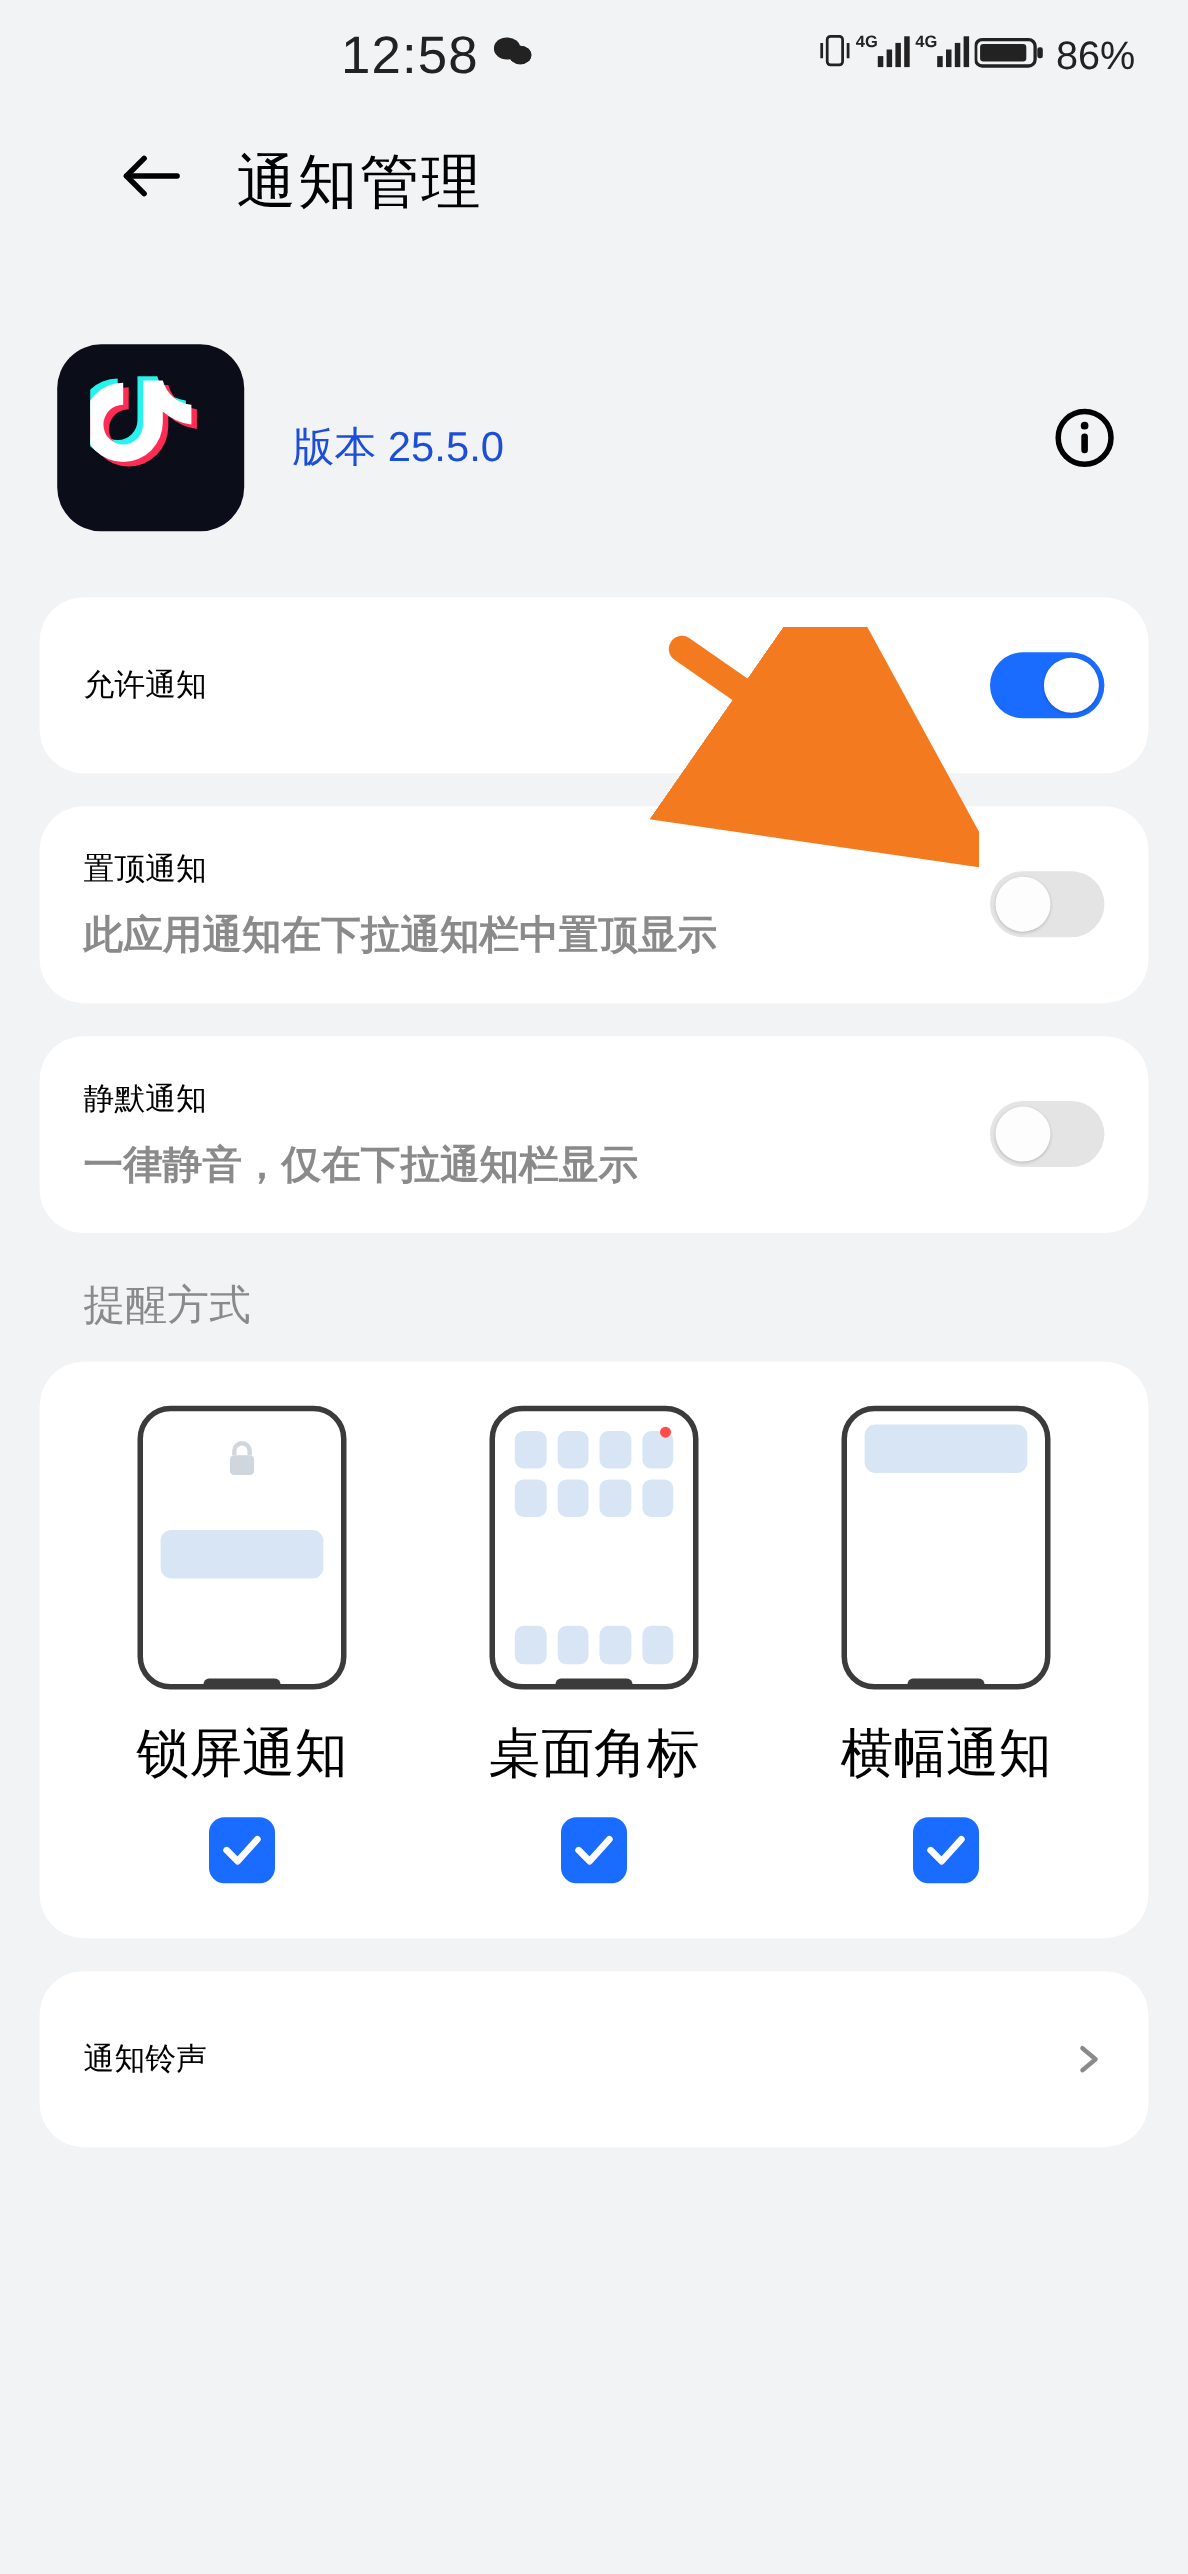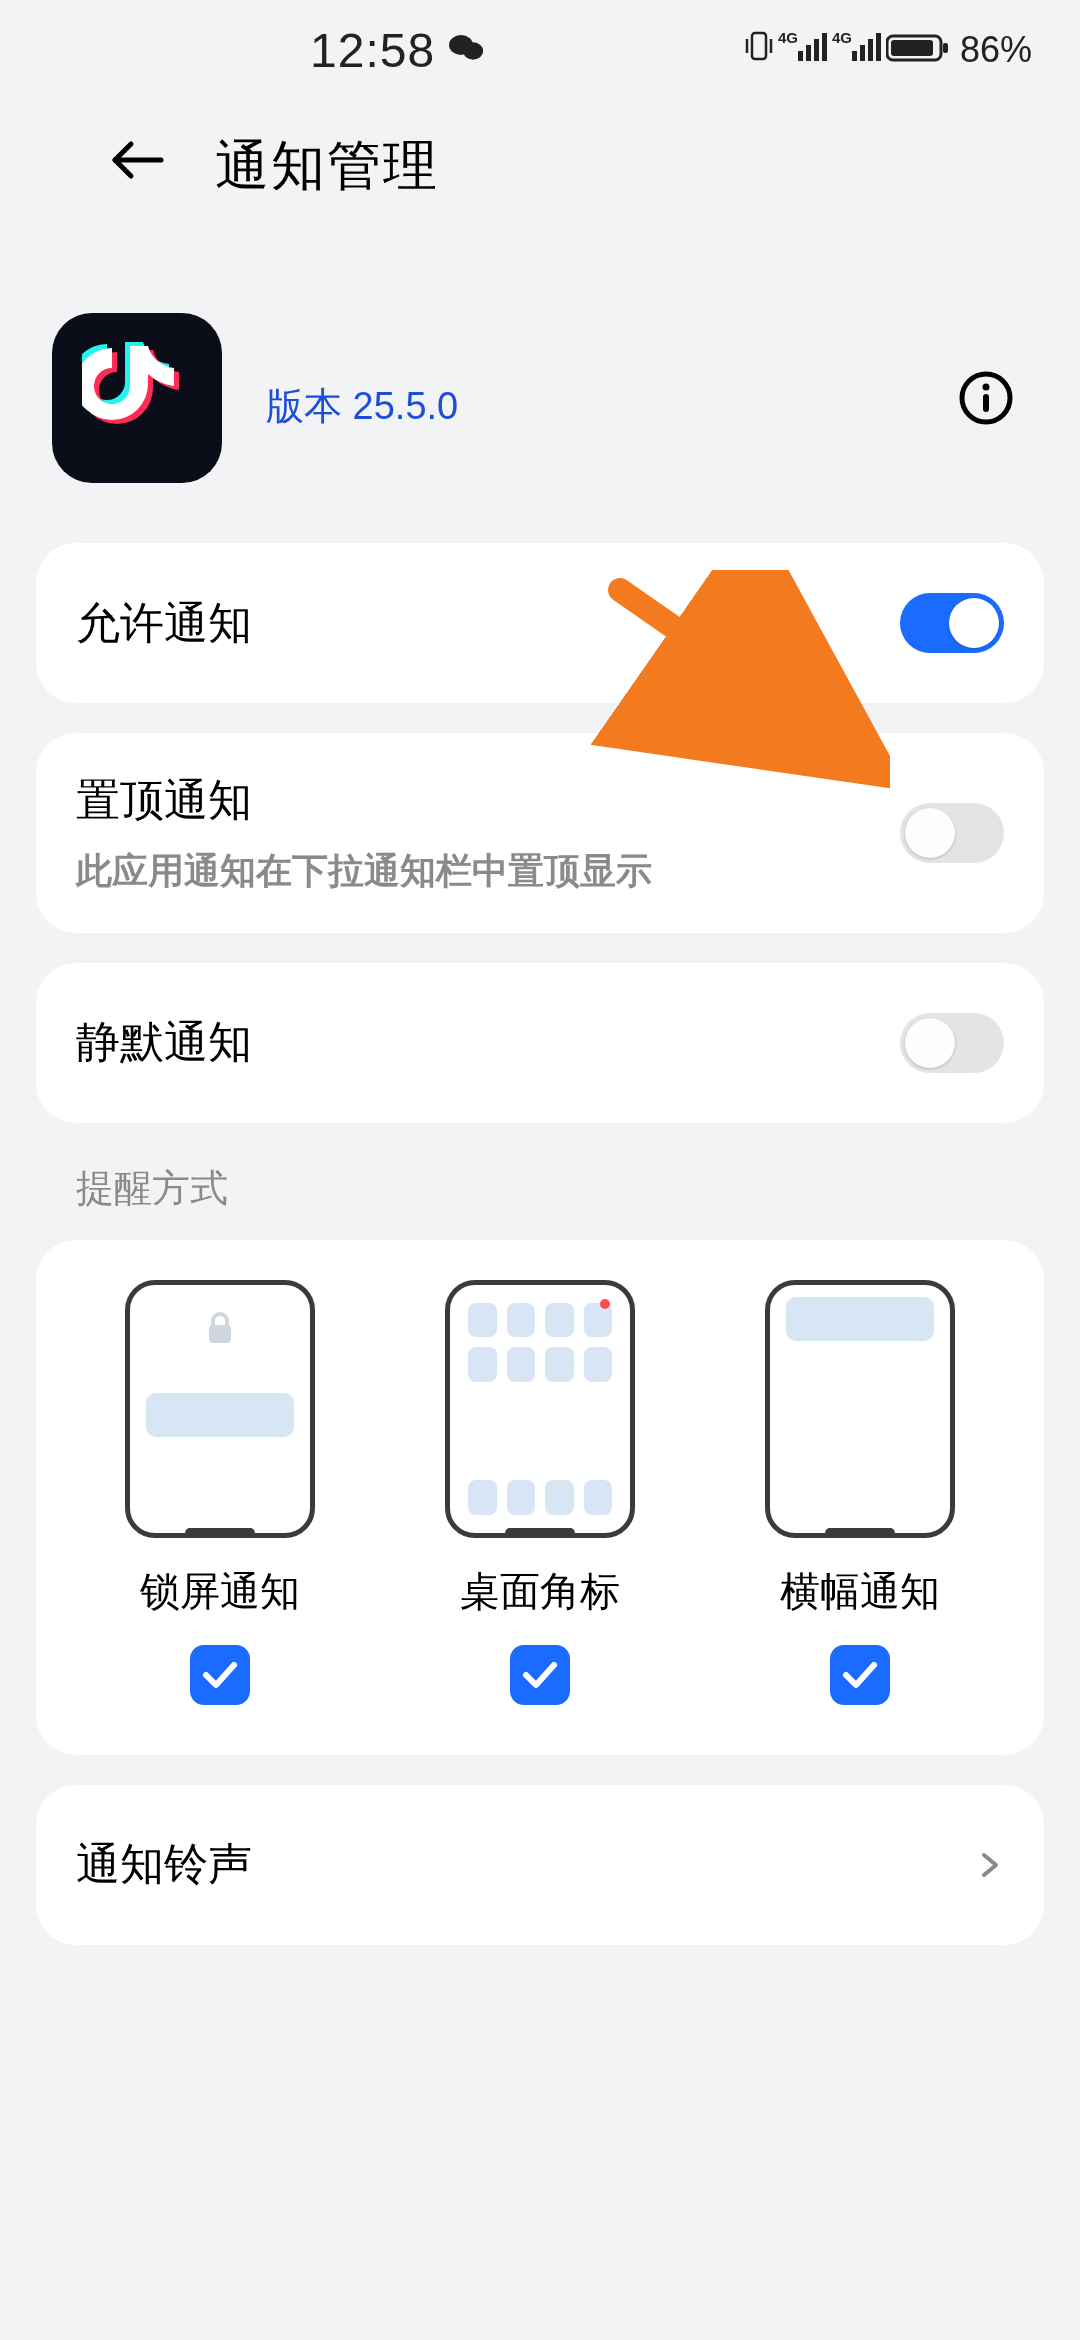--- a/index.html
+++ b/index.html
@@ -81,21 +81,21 @@
     margin: 0 36px 30px 36px;
     padding: 0 40px;
   }
   .row {
     display: flex;
     align-items: center;
     min-height: 160px;
     padding: 38px 0;
   }
   .row-text { flex: 1; }
-  .row-title { font-size: 44px; font-weight: 400; }
+  .row-title { font-size: 28px; font-weight: 400; }
   .row-sub { font-size: 36px; color: #8a8a8a; margin-top: 18px; line-height: 1.3; font-weight: bold;}
   .row-value { font-size: 40px; color: #8a8a8a; margin-right: 18px;}
 
   
   .toggle {
     width: 104px; height: 60px; border-radius: 30px;
     position: relative; flex-shrink: 0;
   }
   .toggle-knob {
     position: absolute; top: 5px; width: 50px; height: 50px;
@@ -136,21 +136,21 @@
     border-radius: 30px;
     background: #fff;
     position: relative;
     overflow: hidden;
   }
   .mode-preview::after{
     content:"";
     position:absolute; bottom:-5px; left:50%; transform:translateX(-50%);
     width:70px; height:10px; background:#3b3b3b; border-radius:5px 5px 0 0;
   }
-  .mode-label { font-size: 40px; }
+  .mode-label { font-size: 48px; }
   .checkbox {
     width: 60px; height: 60px;
     border-radius: 14px;
     background: #1a6bff;
     display:flex; align-items:center; justify-content:center;
   }
 
   
   .lock-icon { width:30px; height:36px; position:absolute; top:26px; left:50%; transform:translateX(-50%); }
   .lock-bar {
@@ -289,20 +289,21 @@
     <div class="toggle off">
       <div class="toggle-knob"></div>
     </div>
   </div>
 </div>
 
 <div class="card">
   <div class="row">
     <div class="row-text">
       <div class="row-title">静默通知</div>
+      <div class="row-sub">一律静音，仅在下拉通知栏显示</div>
     </div>
     <div class="toggle off">
       <div class="toggle-knob"></div>
     </div>
   </div>
 </div>
 
 <div class="section-heading">提醒方式</div>
 
 <div class="modes-card">

